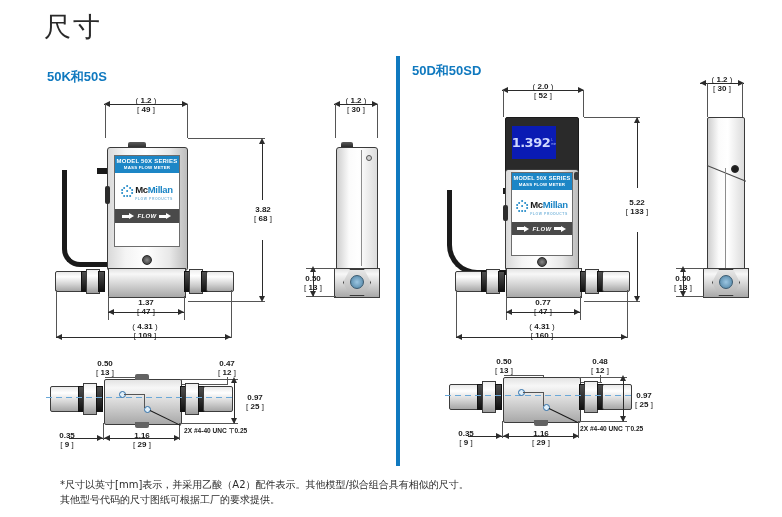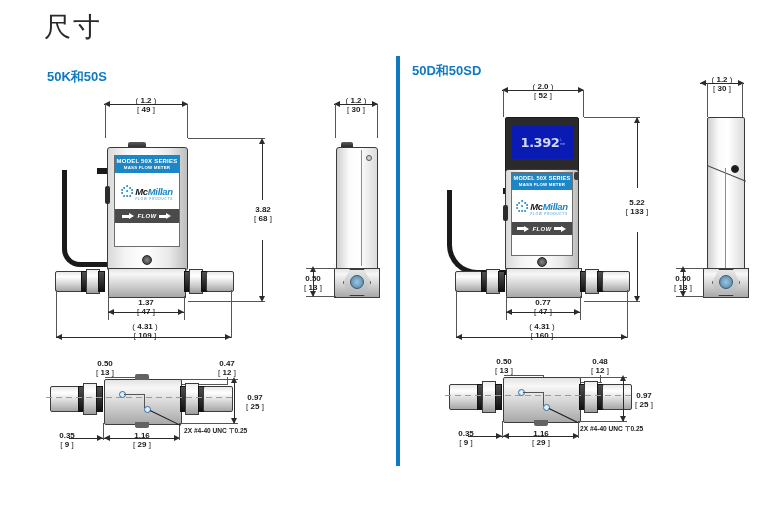--- a/index.html
+++ b/index.html
@@ -44,21 +44,21 @@
   .ah.u{border-left:3px solid transparent;border-right:3px solid transparent;border-bottom:6px solid #2b2b2b;}
   .ah.d{border-left:3px solid transparent;border-right:3px solid transparent;border-top:6px solid #2b2b2b;}
   .case{position:absolute;background:linear-gradient(to right,#d9d9d9 0%,#f4f4f4 22%,#ffffff 48%,#e8e8e8 78%,#bdbdbd 100%);
         border:1px solid #3a3a3a;border-radius:3px;}
   .label{position:absolute;background:#ffffff;border:1px solid #6d6d6d;overflow:hidden;}
   .label .lbl-top{background:#1c86c6;color:#fff;text-align:center;padding:2px 0 2px;}
   .label .lbl-top .t1{font-size:6px;font-weight:bold;letter-spacing:.2px;line-height:7px;}
   .label .lbl-top .t2{font-size:4.4px;font-weight:bold;letter-spacing:.2px;line-height:6px;}
   .label .lbl-mid{height:36px;position:relative;background:#fff;}
   .brand{position:absolute;left:50%;top:50%;transform:translate(-50%,-50%);
-         display:flex;align-items:center;gap:2px;font-style:italic;}
+         display:flex;gap:2px;}
   .brand .dots{width:12px;height:12px;position:relative;}
   .brand .dots i{position:absolute;width:2px;height:2px;border-radius:50%;background:#1c86c6;}
   .brand .nm{font-size:9.5px;font-weight:bold;color:#1b1b1b;line-height:9px;letter-spacing:-.3px;}
   .brand .nm .blue{color:#1c86c6;}
   .brand .sub{position:absolute;left:14px;top:12px;font-size:3.4px;font-weight:bold;
               color:#7fb9dd;letter-spacing:.6px;}
   .label .lbl-bot{background:#4a4a4a;color:#fff;display:flex;align-items:center;
                   justify-content:center;gap:3px;}
   .label .lbl-bot .ft{font-size:6px;font-style:italic;font-weight:bold;letter-spacing:.3px;}
   .arw{width:13px;height:6px;position:relative;}
@@ -330,21 +330,21 @@
     <div class="ah d" style="left:634px;top:296px;"></div>
     <div class="dim" style="left:617px;top:198px;width:40px;">
       <span class="v">5.22</span>
       <span class="m">133</span>
     </div>
 
     <div class="cable" style="left:447px;top:190px;width:62px;height:80px;border-bottom-left-radius:30px;"></div>
     <div class="cable2" style="left:503px;top:188px;width:14px;height:6px;"></div>
 
     <div class="lcd-housing" style="left:505px;top:117px;width:72px;height:54px;"></div>
-    <div class="lcd" style="left:512px;top:126px;width:62px;height:33px;">
+    <div class="lcd" style="left:512px;top:126px;width:44px;height:33px;">
       <span class="val">1.392</span>
       <span class="un">
         <span style="display:block">L</span>
         <span style="display:block">min</span>
       </span>
     </div>
 
     <div class="case" style="left:505px;top:169px;width:72px;height:100px;"></div>
     <div class="blk" style="left:503px;top:205px;width:5px;height:16px;background:#2c2c2c;border-radius:2px;"></div>
     <div class="blk" style="left:574px;top:172px;width:5px;height:8px;background:#3a3a3a;border-radius:2px;"></div>
@@ -499,14 +499,18 @@
     <div class="ln vl thin" style="left:578px;top:421px;height:17px;"></div>
     <div class="dim" style="left:524px;top:429px;width:34px;">
       <span class="v">1.16</span>
       <span class="m">29</span>
     </div>
 
     <div class="ln" style="left:549px;top:408px;width:32px;height:1px;transform:rotate(26deg);transform-origin:left center;background:#1a1a1a;"></div>
     <div class="callout" style="left:580px;top:425px;">2X #4-40 UNC ⊤0.25</div>
   </div>
 
+  <div class="footnote">
+    <div>*尺寸以英寸[mm]表示，并采用乙酸（A2）配件表示。其他模型/拟合组合具有相似的尺寸。</div>
+    <div>其他型号代码的尺寸图纸可根据工厂的要求提供。</div>
+  </div>
 
 </div>
 
 </body></html>

